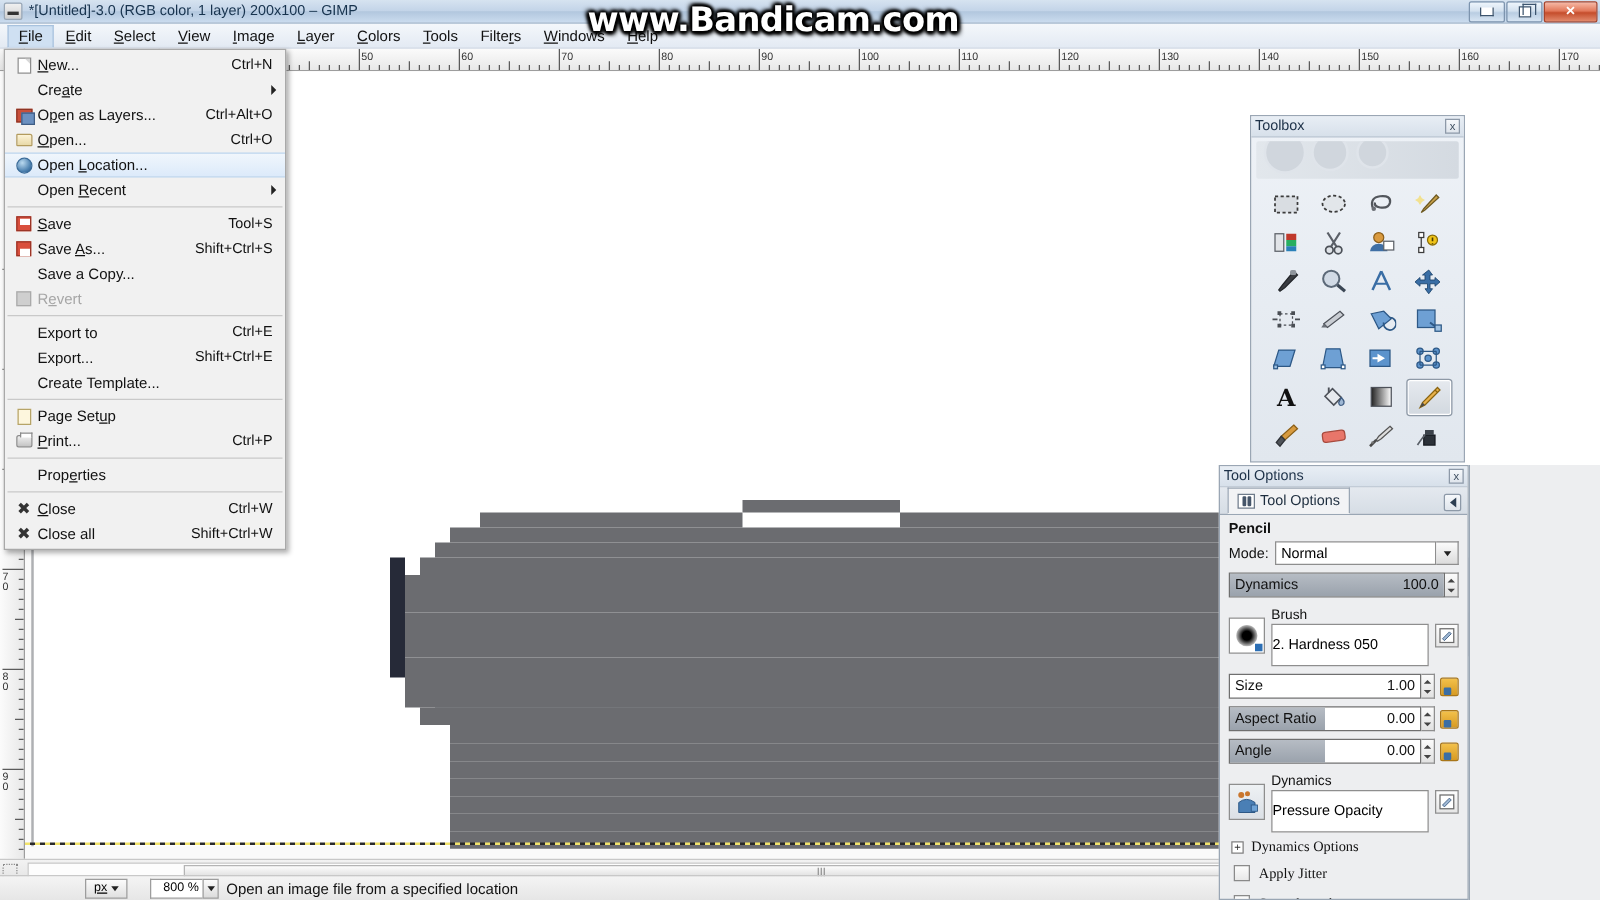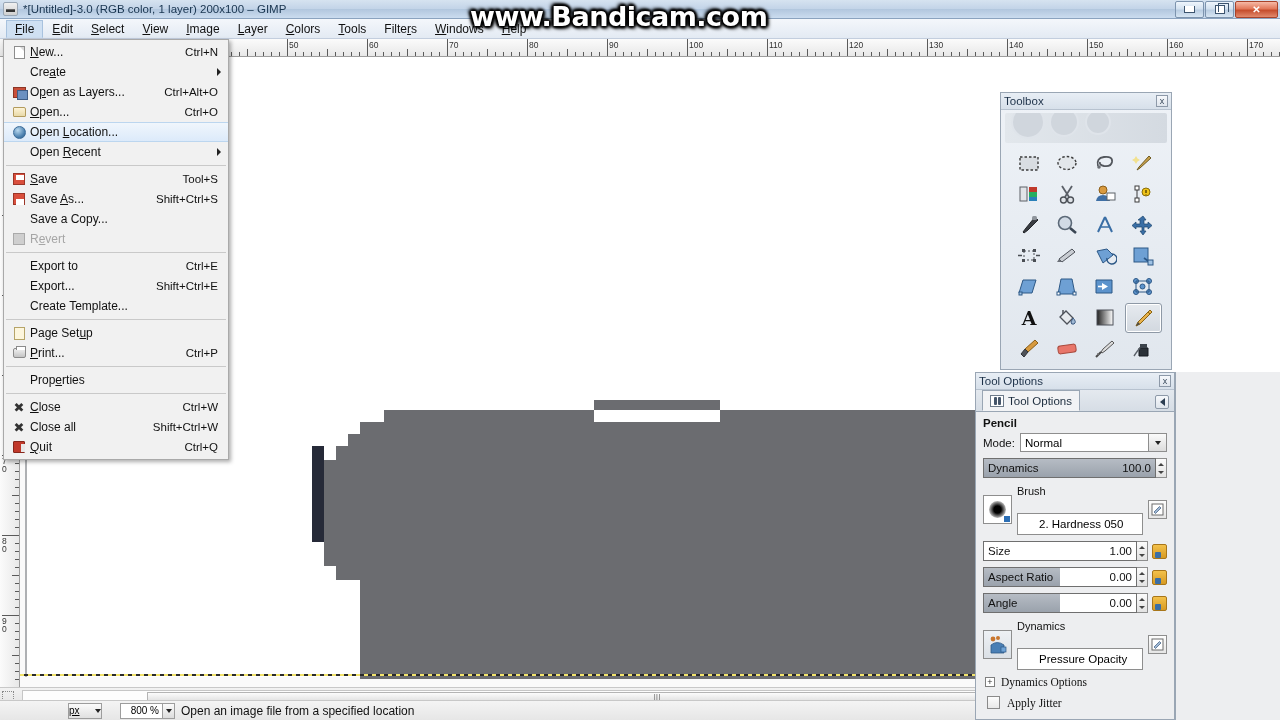--- a/index.html
+++ b/index.html
@@ -157,21 +157,21 @@
 
   
   .statusbar {
     position: absolute; left: 0; top: 700px; width: 1188px; height: 20px;
     background: linear-gradient(#f4f4f4,#e6e6e6); border-top: 1px solid #c8c8c8;
     display: flex; align-items: center; padding-left: 4px;
   }
   .sb-unit {
     width: 34px; height: 16px; margin-left: 64px;
     border: 1px solid #9d9d9d; background: linear-gradient(#fbfbfb,#e0e0e0);
-    display: flex; align-items: center; justify-content: space-between; gap:3px; font-size: 10px; text-decoration: underline;
+    display: flex; align-items: center; justify-content: center; gap:3px; font-size: 10px; text-decoration: underline;
   }
   .sb-zoom {
     width: 42px; height: 16px; margin-left: 18px; background: #fff;
     border: 1px solid #9d9d9d; border-right: none;
     display: flex; align-items: center; justify-content: flex-end; padding-right: 3px; font-size: 10px;
   }
   .sb-zoomdrop {
     width: 13px; height: 16px; border: 1px solid #9d9d9d;
     background: linear-gradient(#fbfbfb,#dcdcdc); display:flex;align-items:center;justify-content:center;
   }
@@ -269,22 +269,22 @@
   .brush-box { display: flex; align-items: center; margin-bottom: 6px; }
   .brush-prev {
     width: 29px; height: 29px; background: #fff; border: 1px solid #8e8e8e;
     display: flex; align-items: center; justify-content: center; position: relative;
   }
   .brush-dot { width: 17px; height: 17px; border-radius: 50%;
     background: radial-gradient(circle,#000 30%,rgba(0,0,0,0.18) 75%,rgba(0,0,0,0) 100%); }
   .brush-badge { position:absolute; right:1px; bottom:1px; width:6px;height:6px;background:#2c6fb5; }
   .brush-fields { flex: 1; margin-left: 5px; }
   .brush-cap { font-size: 11px; color:#111; line-height: 12px; }
-  .brush-val { height: 22px; background: #fff; border: 1px solid #8e8e8e;
-    display:flex; align-items:center; padding-left:21px; font-size:11.5px; margin-top:15px;}
+  .brush-val { height: 34px; background: #fff; border: 1px solid #8e8e8e;
+    display:flex; align-items:center; padding-left:0; font-size:11.5px; margin-top:1px;}
   .edit-btn {
     width: 19px; height: 19px; margin-left: 5px; background: linear-gradient(#fdfdfd,#e6e6e6);
     border: 1px solid #8e8e8e; display:flex;align-items:center;justify-content:center;
   }
   .dyn-ic {
     width: 29px; height: 29px; background: linear-gradient(#eef1f4,#dbe0e6);
     border: 1px solid #8e8e8e; display:flex;align-items:center;justify-content:center;
   }
   .expander { display:flex; align-items:center; margin: 6px 0 8px 2px; }
   .exp-box { width: 10px; height: 10px; border: 1px solid #7e7e7e; background:#fff;
@@ -1081,22 +1081,15 @@
         <span class="dd-label"><u>C</u>lose</span>
         <span class="dd-accel">Ctrl+W</span>
       </div>
       <div class="dd-row">
         <span class="dd-ic">
           <span class="ic-x">✖</span>
         </span>
         <span class="dd-label">Close all</span>
         <span class="dd-accel">Shift+Ctrl+W</span>
       </div>
-      <div class="dd-row">
-        <span class="dd-ic">
-          <span class="ic-quit"></span>
-        </span>
-        <span class="dd-label"><u>Q</u>uit</span>
-        <span class="dd-accel">Ctrl+Q</span>
-      </div>
     </div>
 
 </div>
 
 </body></html>

